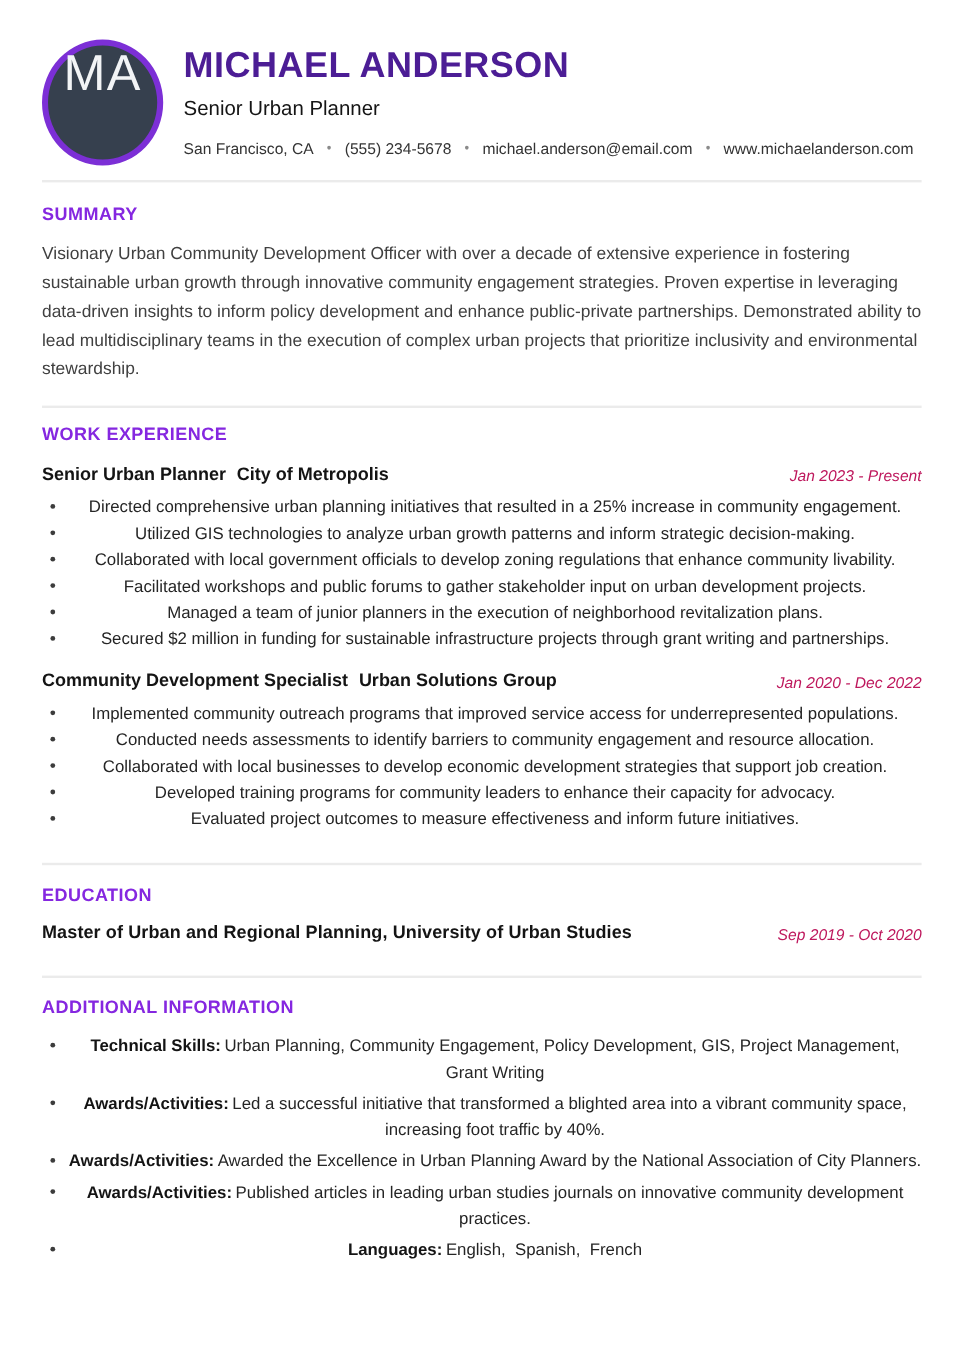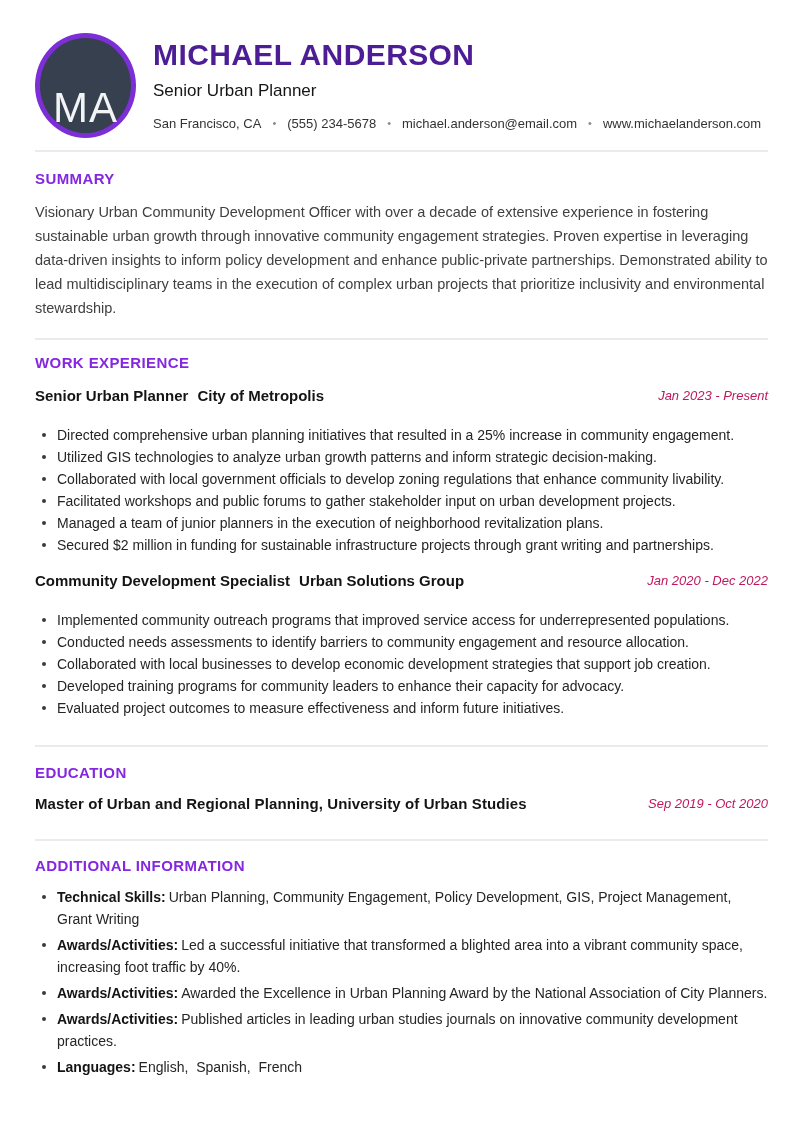--- a/index.html
+++ b/index.html
@@ -9,21 +9,21 @@
     font-family: "Liberation Sans", "DejaVu Sans", sans-serif;
     color: #262626;
   }
   .page { padding: 33px 32px 40px 35px; }
 
   
   .header { display: flex; align-items: flex-start; gap: 17px; }
   .avatar {
     flex: 0 0 auto; width: 101px; height: 105px; border-radius: 50%;
     background: #36404e; border: 5px solid #7c2fd6;
-    display: flex; align-items: flex-end; justify-content: center;
+    display: flex; align-items: flex-start; justify-content: center;
   }
   .avatar span {
     color: #f2f4f6; font-size: 42px; font-weight: 500; letter-spacing: 1px;
     transform: translateY(-1px);
   }
   .header-text { padding-top: 5px; }
   h1.name {
     font-size: 30px; line-height: 33px; font-weight: 700;
     color: #4c1d95; letter-spacing: 0.4px; margin: 0 0 10px;
   }
@@ -31,29 +31,29 @@
   .contact-row { font-size: 13px; color: #333333; white-space: nowrap; }
   .contact-row .sep { color: #8a8a8a; font-size: 11px; margin: 0 11px; vertical-align: 1px; }
 
   
   .divider { border: none; border-top: 2px solid #ebebeb; height: 0; margin: 12px 0 0; }
   .section-title {
     font-size: 15px; font-weight: 700; color: #8527e0;
     letter-spacing: 0.4px; margin: 18px 0 0;
   }
   .entry-header {
-    display: flex; justify-content: space-between; align-items: center;
+    display: flex; justify-content: space-between; align-items: flex-end;
     margin-top: 14px;
     gap: 46px;
   }
   .entry-left { font-size: 15px; font-weight: 700; color: #141414; }
   .entry-left .company { margin-left: 9px; }
   .entry-dates { font-size: 13px; font-style: italic; color: #be185d; white-space: nowrap; }
 
-  ul.bullets { list-style: none; margin: 20px 0 0; padding: 0 0 0 5px; }
+  ul.bullets { list-style: none; margin: 7px 0 0; padding: 0 0 0 5px; text-align: center; }
   ul.bullets li {
     position: relative; padding-left: 17px;
     font-size: 14px; line-height: 22px; color: #252525;
   }
   ul.bullets li::before {
     content: ""; position: absolute; left: 2px; top: 9px;
     width: 4px; height: 4px; border-radius: 50%; background: #3c3c3c;
   }
   .summary-text {
     margin: 13px 0 0; font-size: 14.5px; line-height: 24px; color: #404040;

